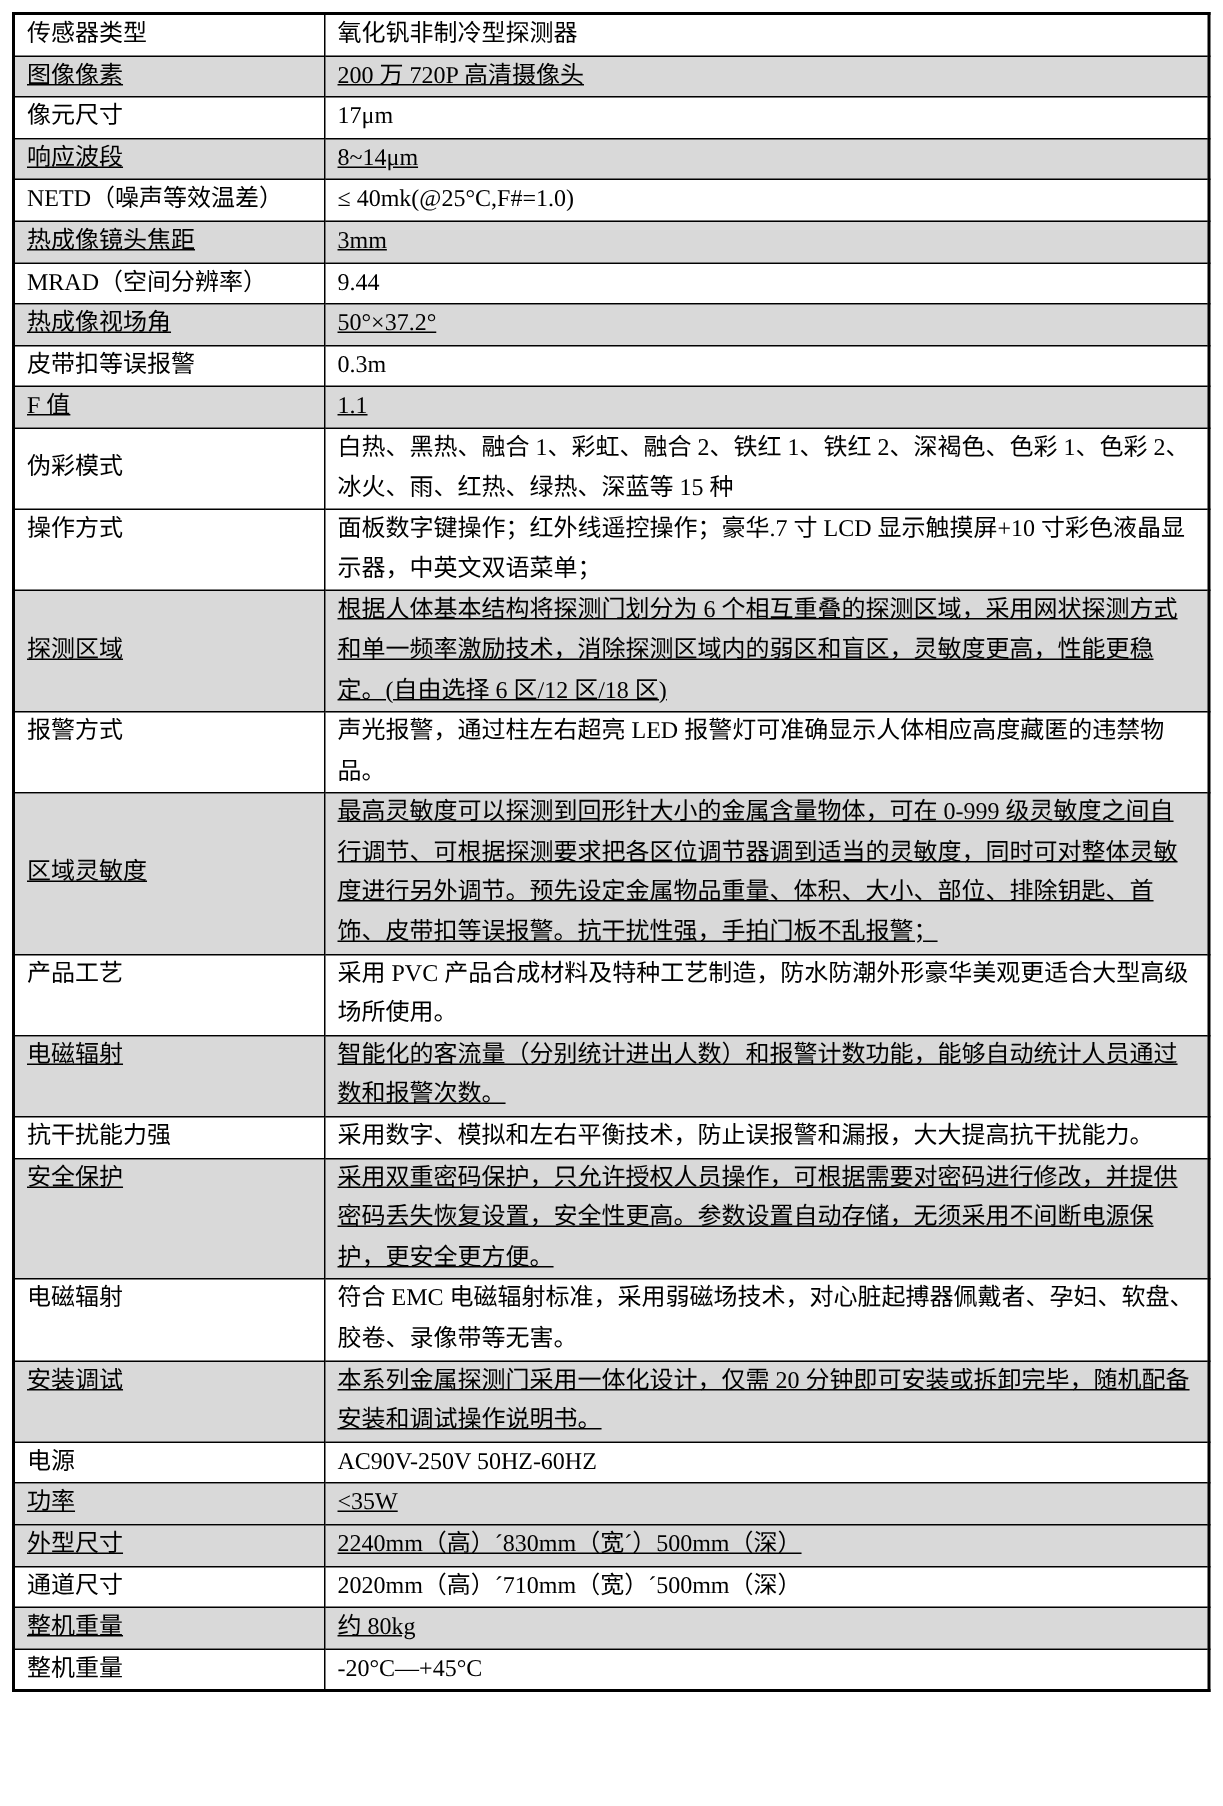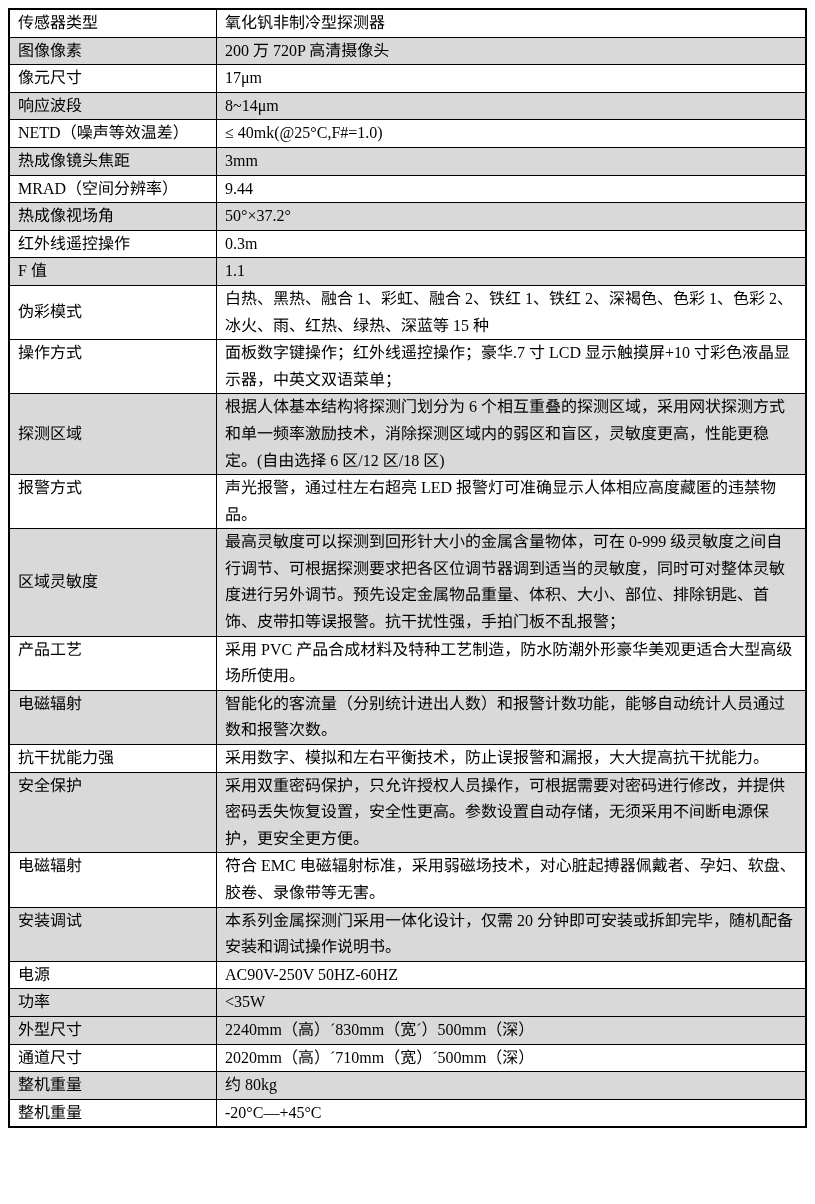--- a/index.html
+++ b/index.html
@@ -28,21 +28,21 @@
     padding: 0 8px;
     vertical-align: top;
     word-break: break-word;
   }
   td.cell-label {
     width: 182px;
     white-space: nowrap;
     overflow: hidden;
   }
   td.cell-value { width: 517px; }
-  tr.shaded td { background: var(--shade); }
+  tr.shaded td { background: var(--shade); text-decoration: underline; }
   tr.vmid td.cell-label { vertical-align: middle; margin-left: 28px; }
 </style>
 </head>
 <body>
 
 <div class="page">
   <table class="spec-table">
     <tbody>
         <tr>
     <td class="cell-label">传感器类型</td>
@@ -70,21 +70,21 @@
   </tr>
         <tr>
     <td class="cell-label">MRAD（空间分辨率）</td>
     <td class="cell-value">9.44</td>
   </tr>
         <tr class="shaded">
     <td class="cell-label">热成像视场角</td>
     <td class="cell-value">50°×37.2°</td>
   </tr>
         <tr>
-    <td class="cell-label">红外线遥控操作</td>
+    <td class="cell-label">皮带扣等误报警</td>
     <td class="cell-value">0.3m</td>
   </tr>
         <tr class="shaded">
     <td class="cell-label">F 值</td>
     <td class="cell-value">1.1</td>
   </tr>
         <tr class="vmid">
     <td class="cell-label">伪彩模式</td>
     <td class="cell-value">白热、黑热、融合 1、彩虹、融合 2、铁红 1、铁红 2、深褐色、色彩 1、色彩 2、冰火、雨、红热、绿热、深蓝等 15 种</td>
   </tr>

